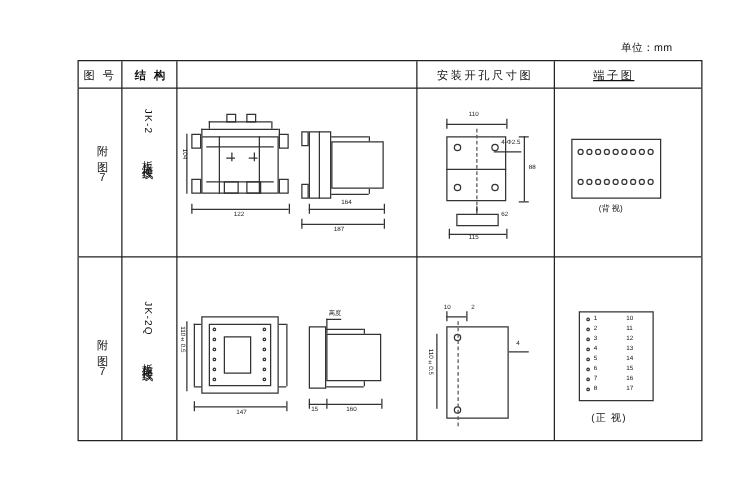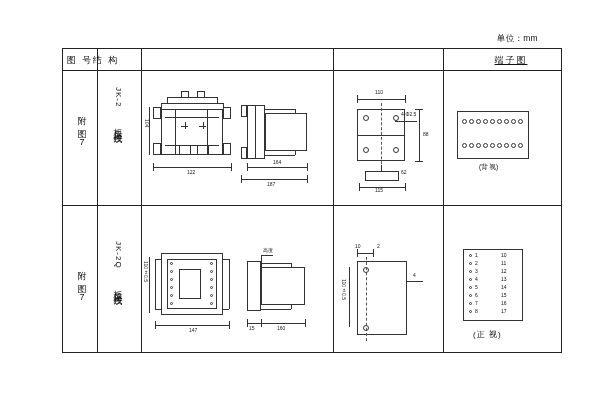--- a/index.html
+++ b/index.html
@@ -30,24 +30,24 @@
   .hcell{
     position:absolute;top:0;height:22px;line-height:22px;
     text-align:center;font-size:9px;letter-spacing:2px;color:#111;
     box-sizing:border-box;
   }
   .vline{position:absolute;top:0;bottom:0;width:0;border-left:1px solid #222;}
   .hline{position:absolute;left:0;right:0;height:0;border-top:1px solid #222;}
 
   
   .c1{left:0;width:34px;}
-  .c2{left:21px;width:44px;}
+  .c2{left:36px;width:44px;font-weight:bold;}
   .c3{left:78px;width:192px;}
   .c4{left:270px;width:110px;}
-  .c5{left:400px;width:96px;text-decoration:underline;}
+  .c5{left:380px;width:96px;text-decoration:underline;}
 
   .vl1{left:34px;}
   .vl2{left:78px;}
   .vl3{left:270px;}
   .vl4{left:380px;}
 
   .rowsplit{top:156px;}
 
   
   .vtext{
@@ -91,20 +91,21 @@
 
 <div class="page">
 
   <div class="unit-label">单位：mm</div>
 
   <div class="tbl">
 
     <div class="hrow">
       <div class="hcell c1">图 号</div>
       <div class="hcell c2">结 构</div>
+      <div class="hcell c4">安装开孔尺寸图</div>
       <div class="hcell c5">端子图</div>
     </div>
 
     <div class="vline vl1"></div>
     <div class="vline vl2"></div>
     <div class="vline vl3"></div>
     <div class="vline vl4"></div>
 
     <div class="hline rowsplit"></div>
 

